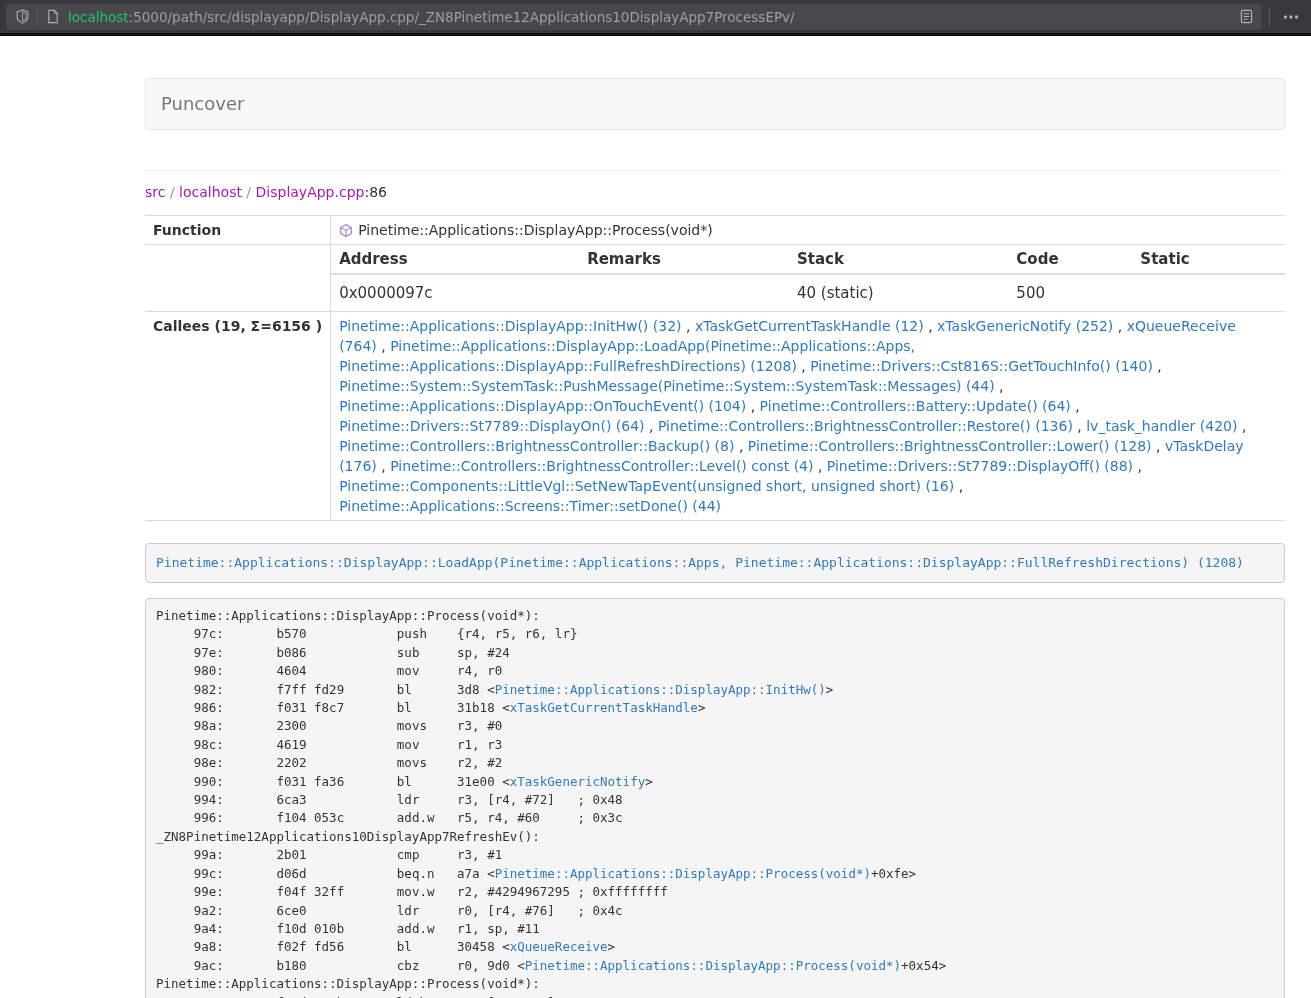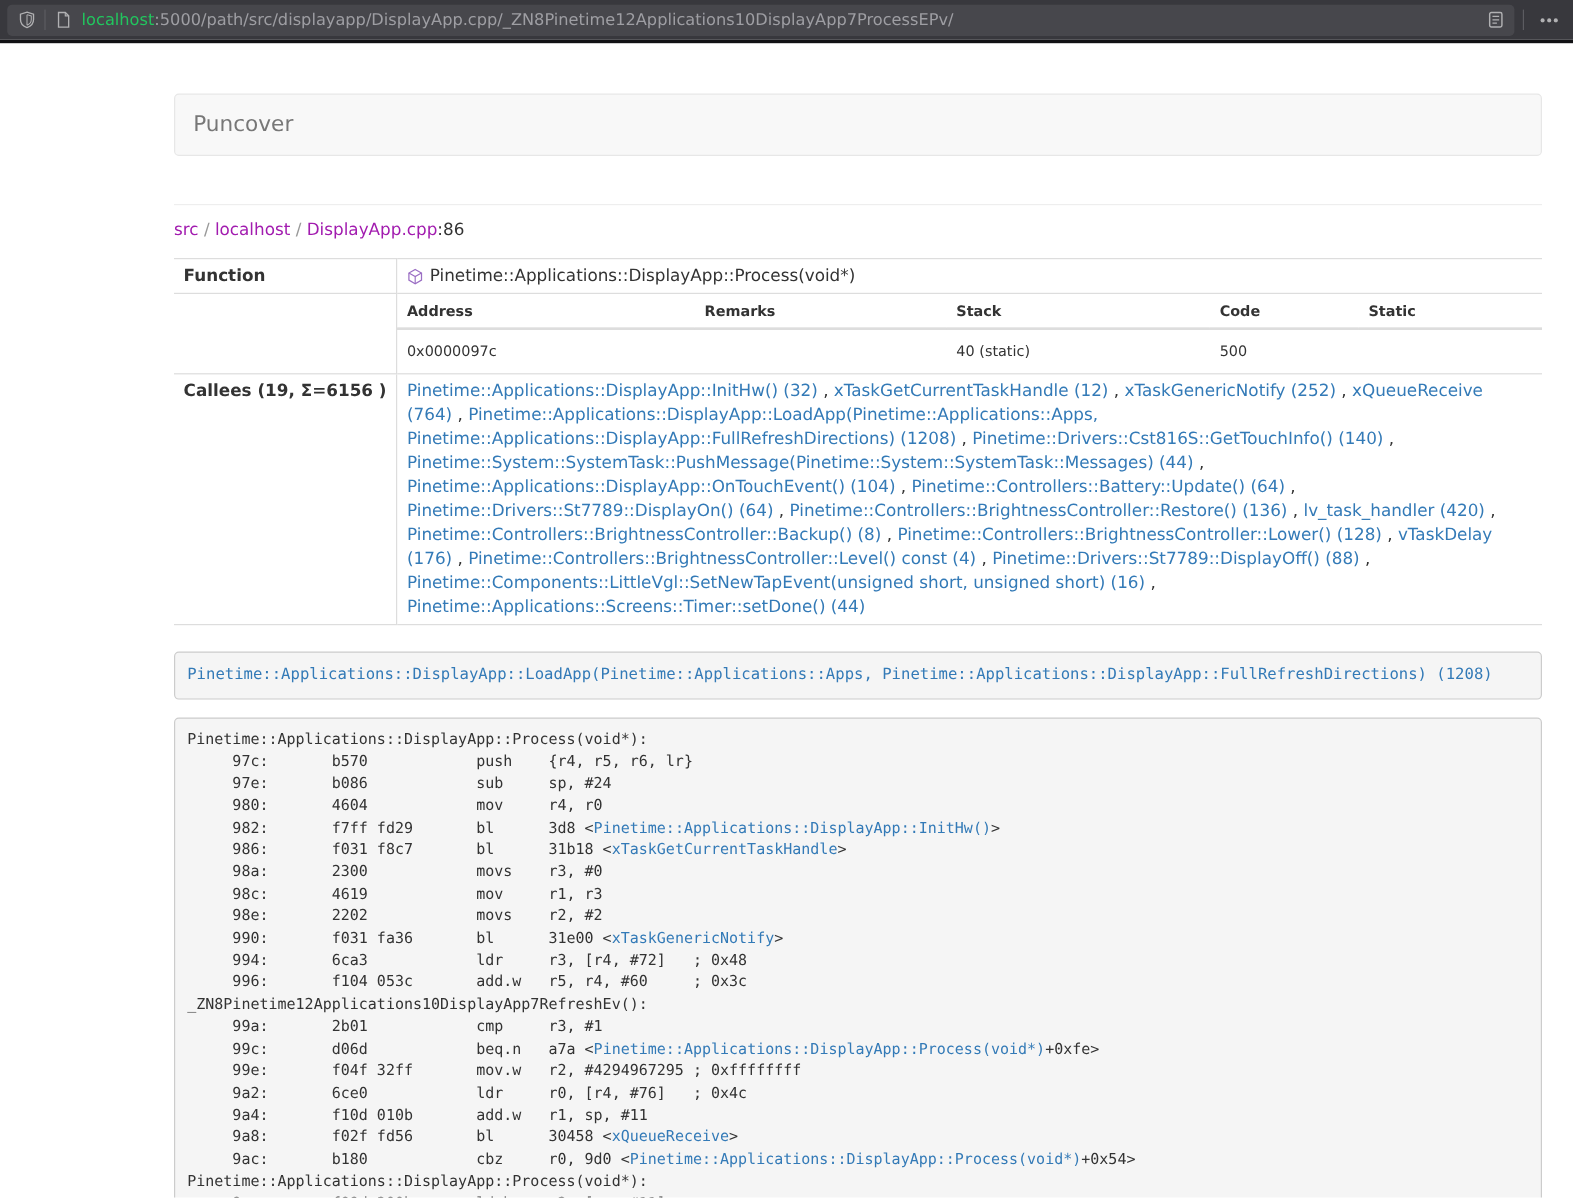--- a/index.html
+++ b/index.html
@@ -36,21 +36,21 @@
   table.fn-table > tbody > tr { border-top: 1px solid #ddd; }
   table.fn-table > tbody { border-bottom: 1px solid #ddd; }
   table.fn-table th.row-label { width: 146px; text-align: left; font-weight: bold; padding: 4px 8px;
     border-right: 1px solid #ddd; vertical-align: top; line-height: 20px; white-space: nowrap; }
   table.fn-table td.row-content { padding: 4px 8px; line-height: 20px; vertical-align: top; }
   table.fn-table td.nested-cell { padding: 0; }
 
   .fn-name-wrap { display: flex; align-items: center; gap: 5px; }
   .cube-icon { display: inline-flex; flex: 0 0 auto; }
 
-  table.inner { width: 100%; border-collapse: collapse; font-size: 12px; }
+  table.inner { width: 100%; border-collapse: collapse; font-size: 15px; }
   table.inner th { text-align: left; font-weight: bold; padding: 4px 8px; border-bottom: 2px solid #ddd; line-height: 20px; }
   table.inner td { padding: 8px; line-height: 20px; margin-left: 42px; }
   .col-address { width: 26%; } .col-remarks { width: 22%; } .col-stack { width: 23%; }
   .col-code { width: 13%; } .col-static { width: 16%; }
 
   .callees { line-height: 20px; }
   .callees a { color: #337ab7; text-decoration: none; }
   .callee-sep { color: #333; }
 
   pre.codeblock { background: #f5f5f5; border: 1px solid #ccc; border-radius: 4px;

